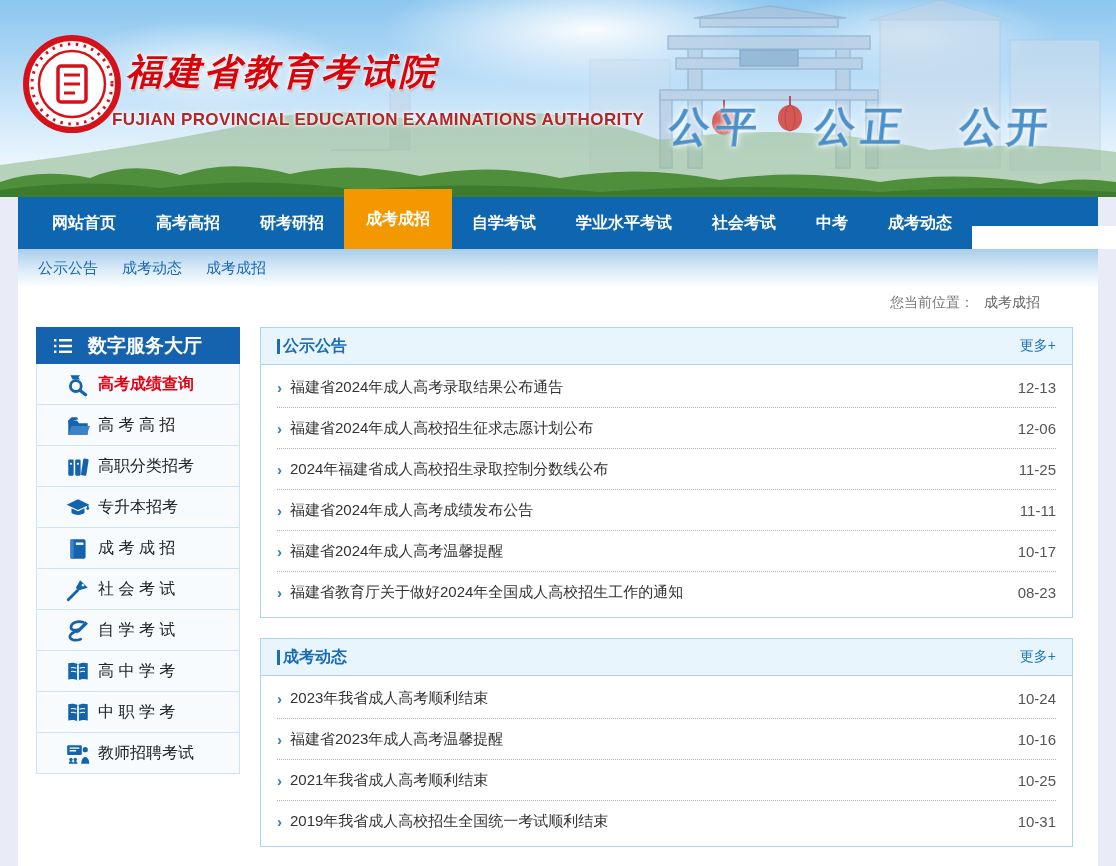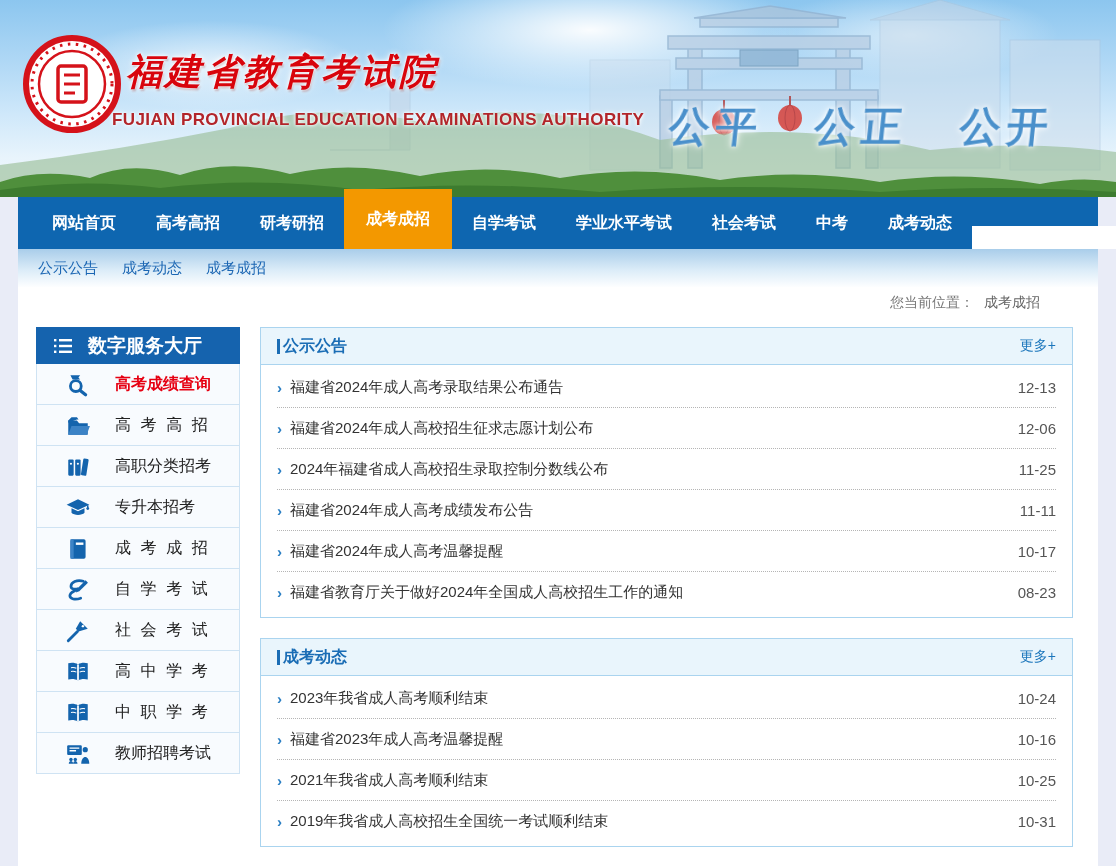--- a/index.html
+++ b/index.html
@@ -42,22 +42,22 @@
     padding-right:58px; font-size:14px; color:#777; }
   .breadcrumb .cur { color:#666; margin-left:10px; }
   .columns { display:flex; padding:8px 0 0 18px; }
 
   
   .sidebar { width:204px; flex:0 0 204px; }
   .side-hd { height:37px; background:#1563ae; color:#fff; display:flex; align-items:center;
     gap:13px; padding-left:15px; font-size:19px; font-weight:bold; }
   .side-hd .hicon { width:24px; height:24px; }
   .side-list { border-left:1px solid #cfe3f3; border-right:1px solid #cfe3f3; background:#f8fbfe; }
-  .side-item { height:41px; display:flex; align-items:center; gap:24px; padding-left:28px;
-    border-bottom:1px solid #cfe3f3; cursor:pointer;font-family:Liberation Mono, monospace; }
+  .side-item { height:41px; display:flex; align-items:center; gap:7px; padding-left:28px;
+    border-bottom:1px solid #cfe3f3; cursor:pointer; }
   .side-item .sicon { width:26px; height:24px; flex:0 0 26px; }
   .side-item .slabel { font-size:16px; color:#222; white-space:pre; }
   .side-item.active .slabel { color:#e60012; font-weight:bold; }
 
   
   .main { margin-left:20px; width:813px; flex:0 0 813px; }
   .panel { border:1px solid #aad4ef; background:#fff; margin-bottom:20px; }
   .panel-hd { height:37px; background:#e9f5fc; border-bottom:1px solid #aad4ef;
     display:flex; align-items:center; padding:0 16px; }
   .panel-title { display:flex; align-items:center; color:#1a6db5; font-weight:bold; font-size:16px; }
@@ -241,33 +241,33 @@
               <span class="sicon"><svg viewBox="0 0 24 24">
                   <rect x="5" y="3" width="14" height="18" rx="1.6" fill="#1464ad"></rect>
                   <rect x="5" y="3" width="3" height="18" fill="#3c83c6"></rect>
                   <rect x="10" y="6" width="7" height="2.2" fill="#fff"></rect>
                 </svg></span>
               <span class="slabel">成 考 成 招</span>
             </div>
 
             <div class="side-item">
               <span class="sicon"><svg viewBox="0 0 24 24">
-                  <path d="M17 4c-6-2-11.5 1-11.5 4.6 0 3 4 3 7 2-4 3-8 3.2-8 6.8 0 3 5 4 10 2.2" fill="none" stroke="#1464ad" stroke-width="2.5" stroke-linecap="round"></path>
-                  <path d="M19 3l2.2 2.2-8 8-3.2 1 1-3.2z" fill="#1464ad"></path>
-                </svg></span>
-              <span class="slabel">自 学 考 试</span>
-            </div>
-
-            <div class="side-item">
-              <span class="sicon"><svg viewBox="0 0 24 24">
                   <path d="M14 3l7 7-8.5 2.5L10 10z" fill="#1464ad"></path>
                   <path d="M11.5 12.5L3 21" stroke="#1464ad" stroke-width="2.6" stroke-linecap="round"></path>
                   <circle cx="16.5" cy="7.5" r="1.1" fill="#fff"></circle>
                 </svg></span>
               <span class="slabel">社 会 考 试</span>
+            </div>
+
+            <div class="side-item">
+              <span class="sicon"><svg viewBox="0 0 24 24">
+                  <path d="M17 4c-6-2-11.5 1-11.5 4.6 0 3 4 3 7 2-4 3-8 3.2-8 6.8 0 3 5 4 10 2.2" fill="none" stroke="#1464ad" stroke-width="2.5" stroke-linecap="round"></path>
+                  <path d="M19 3l2.2 2.2-8 8-3.2 1 1-3.2z" fill="#1464ad"></path>
+                </svg></span>
+              <span class="slabel">自 学 考 试</span>
             </div>
 
             <div class="side-item">
               <span class="sicon"><svg viewBox="0 0 24 24">
                   <path d="M12 5C9.5 3.4 6 3.2 3 4v15c3-.8 6.5-.6 9 1 2.5-1.6 6-1.8 9-1V4c-3-.8-6.5-.6-9 1z" fill="#1464ad"></path>
                   <path d="M12 5v15" stroke="#fff" stroke-width="1.6"></path>
                   <path d="M5.5 8c2-.4 3.5-.2 5 .6M5.5 11.5c2-.4 3.5-.2 5 .6M13.5 8.6c1.5-.8 3-1 5-.6M13.5 12.1c1.5-.8 3-1 5-.6" stroke="#fff" stroke-width="1" fill="none"></path>
                 </svg></span>
               <span class="slabel">高 中 学 考</span>
             </div>

